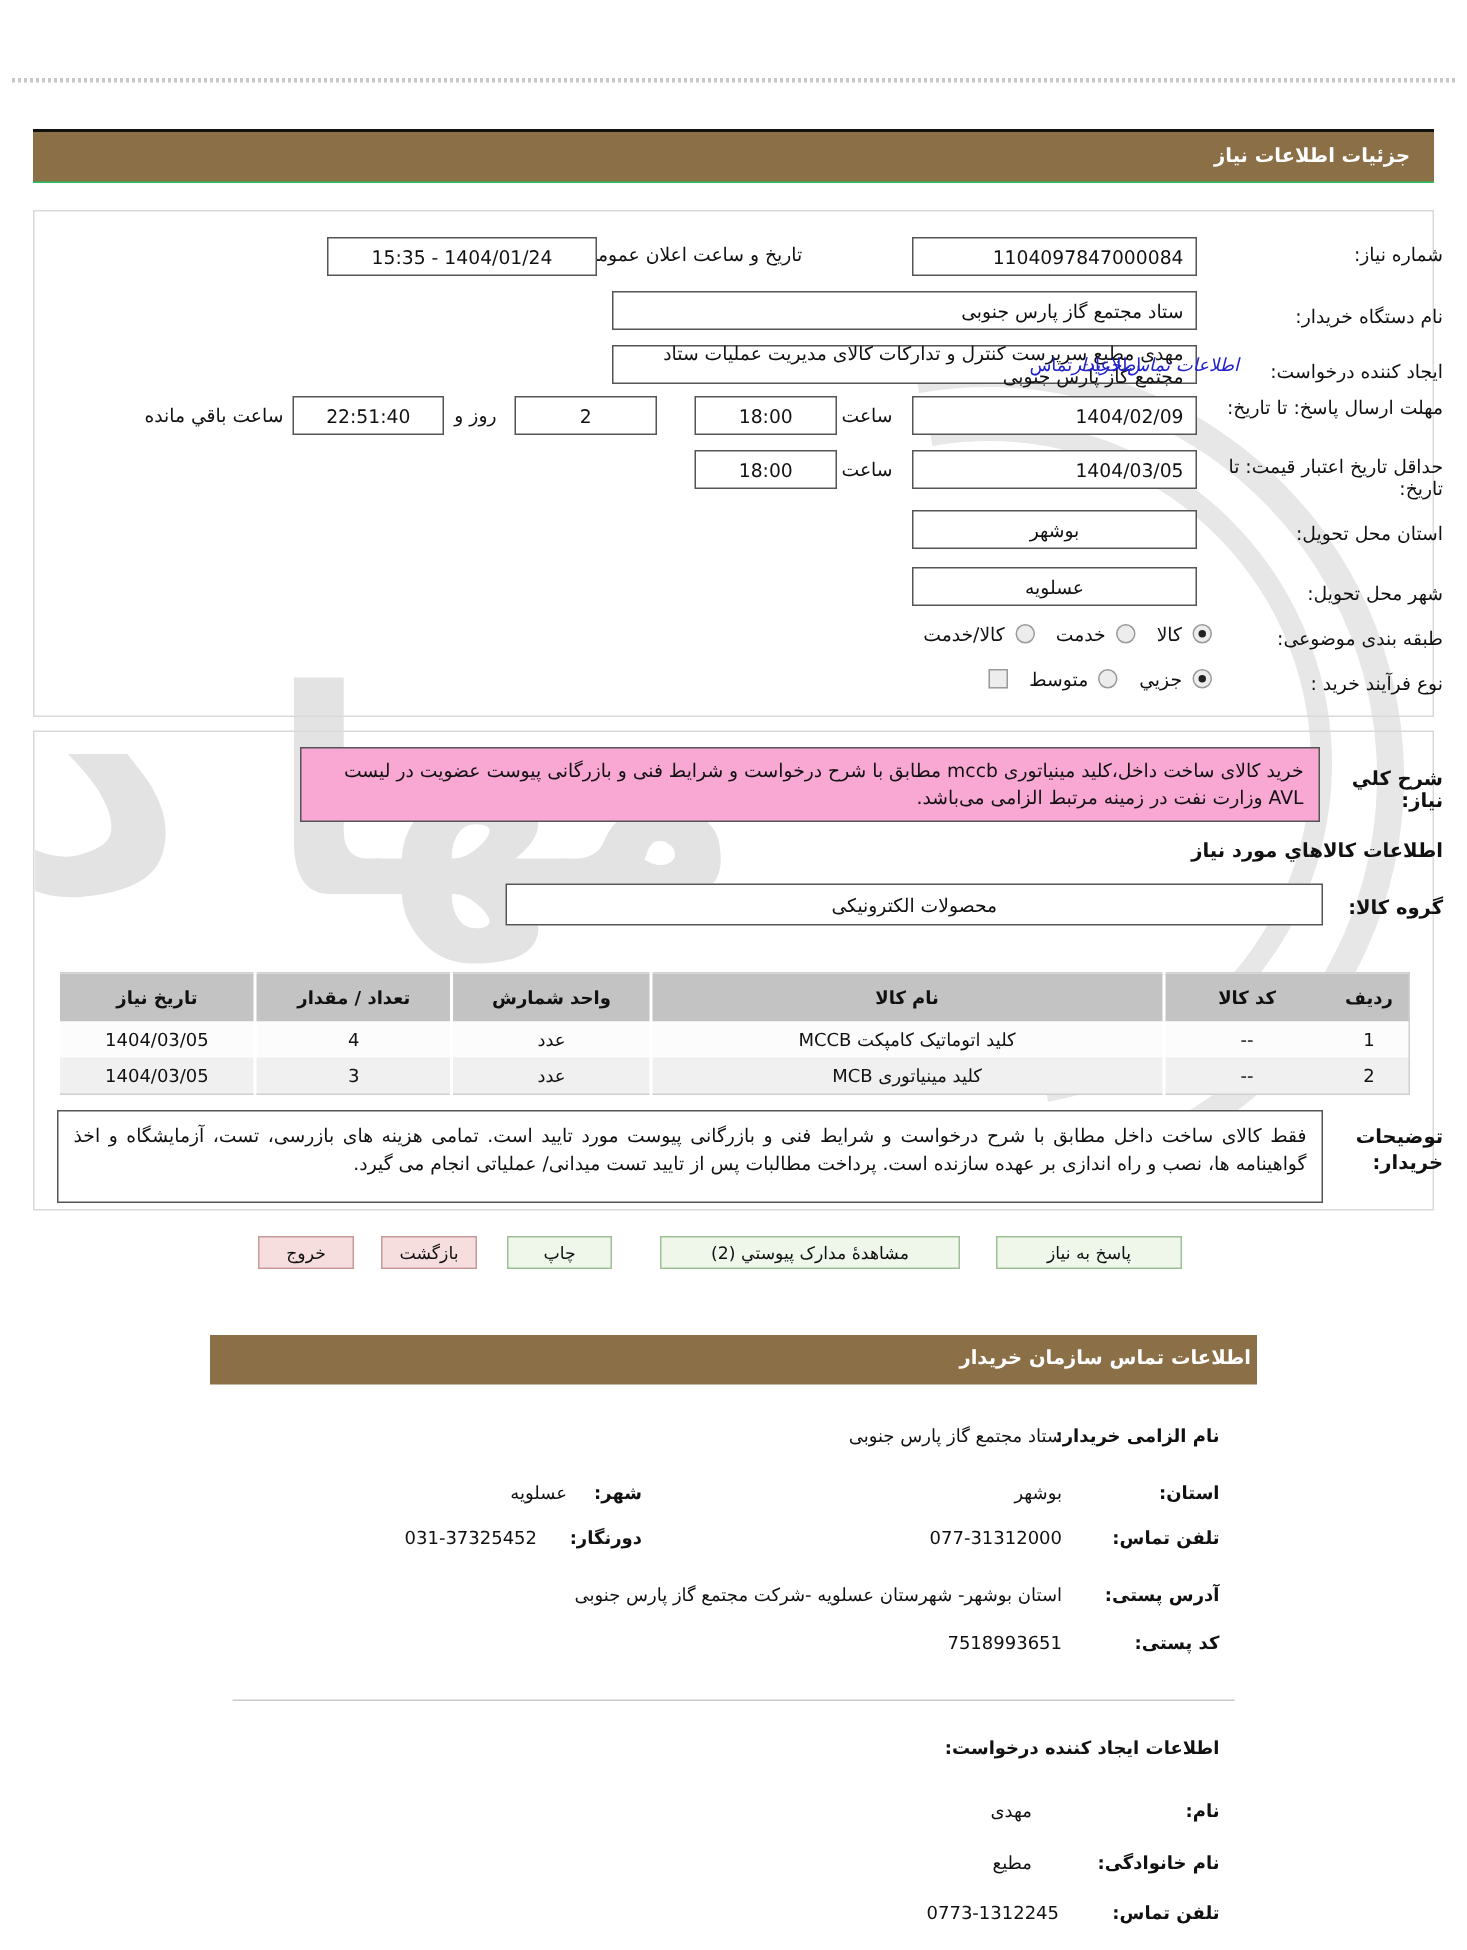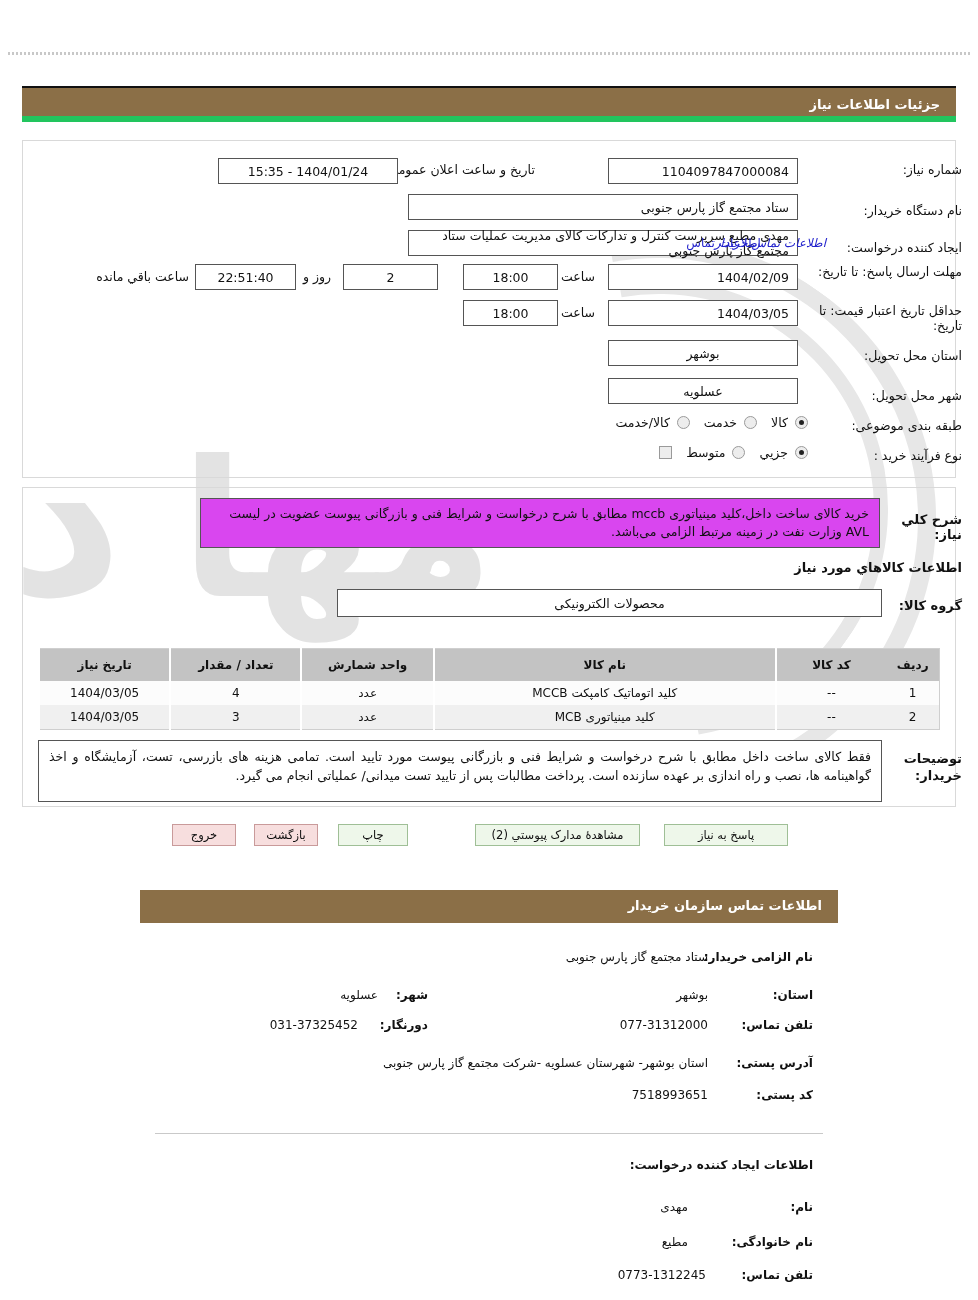--- a/index.html
+++ b/index.html
@@ -37,26 +37,26 @@
 
   .top-rule{
     position:absolute;left:8px;top:52px;width:962px;height:3px;
     background:repeating-linear-gradient(to right,#c8c8c8 0 2px,#fff 2px 4px);
   }
 
   
   .bar{
     background:#8b6f47;color:#fff;font-weight:700;font-size:13px;
     padding:9px 16px 10px 16px;text-align:right;
-    border-top:2px solid #111;border-bottom:6px solid #22c55e;
+    border-top:2px solid #111;border-bottom:1px solid #22c55e;
     box-sizing:border-box;
   }
   #need-header-bar{position:absolute;left:22px;top:86px;width:934px;height:36px;}
   #contact-header-bar{position:absolute;left:140px;top:890px;width:698px;height:33px;
-      border-top:none;border-bottom:none;padding:8px 16px;}
+      border-top:none;border-bottom:none;padding:8px 4px;}
 
   
   .panel{
     position:absolute;box-sizing:border-box;
     border:1px solid #d9d9d9;background:transparent;
   }
   #panel-main{left:22px;top:140px;width:934px;height:338px;}
   #panel-goods{left:22px;top:487px;width:934px;height:320px;}
   .lbl{
     text-align:right;font-size:12.5px;color:#111;line-height:15px;
@@ -124,21 +124,21 @@
     width:13px;height:13px;border:1px solid #9a9a9a;background:#ededed;
     box-sizing:border-box;display:inline-block;flex:none;
   }
   .opt-txt{font-size:12.5px;padding:0 3px 0 10px;}
   .note-txt{font-size:12.5px;padding-right:4px;}
 
   
   #lbl-desc{position:absolute;right:16px;top:512px;width:78px;font-weight:700;font-size:13px;}
   #val-desc{
     position:absolute;right:98px;top:498px;width:680px;min-height:48px;
-    border:1px solid #555;background:#d946ef;box-sizing:border-box;
+    border:1px solid #555;background:#f9a8d4;box-sizing:border-box;
     padding:6px 10px;font-size:12.5px;line-height:18px;text-align:right;
   }
   #goods-heading{position:absolute;right:16px;top:560px;font-weight:700;font-size:13px;}
   #lbl-group{position:absolute;right:16px;top:598px;font-weight:700;font-size:13px;}
   #val-group{position:absolute;right:96px;top:589px;width:545px;height:28px;justify-content:center;}
 
   
   #goods-table{
     position:absolute;right:38px;top:648px;width:902px;
     border-collapse:collapse;background:#fff;font-size:12px;
@@ -167,21 +167,21 @@
   
   #btn-row{position:absolute;left:0;top:822px;width:978px;height:34px;direction:rtl;}
   .btn{
     position:absolute;box-sizing:border-box;height:22px;border:1px solid #9b9b9b;
     font-size:11.5px;display:flex;align-items:center;justify-content:center;
     cursor:pointer;color:#111;
   }
   .btn.green{background:#eef7ea;border-color:#9fbf96;}
   .btn.red{background:#f7dede;border-color:#c99a9a;}
   #btn-answer{right:190px;top:2px;width:124px;}
-  #btn-attach{right:338px;top:2px;width:165px;}
+  #btn-attach{right:338px;top:2px;width:200px;}
   #btn-print{right:570px;top:2px;width:70px;}
   #btn-back{right:660px;top:2px;width:64px;}
   #btn-exit{right:742px;top:2px;width:64px;}
 
   
   .cline{position:absolute;font-size:12px;}
   .cl-lbl{font-weight:700;}
   #c-org-lbl{right:165px;top:950px;}
   #c-org-val{right:270px;top:950px;}
   #c-prov-lbl{right:165px;top:988px;}

